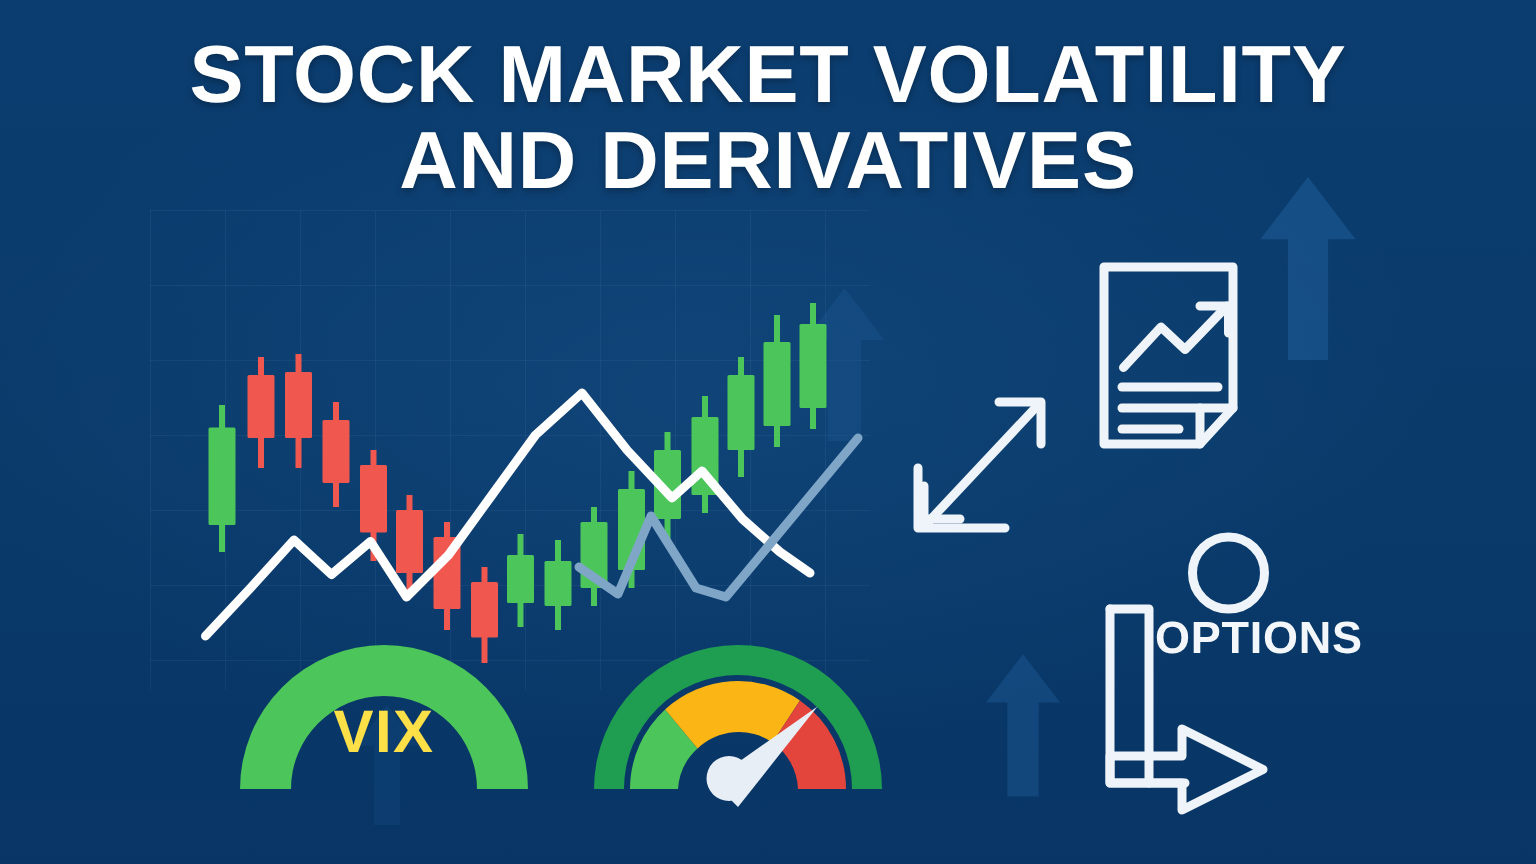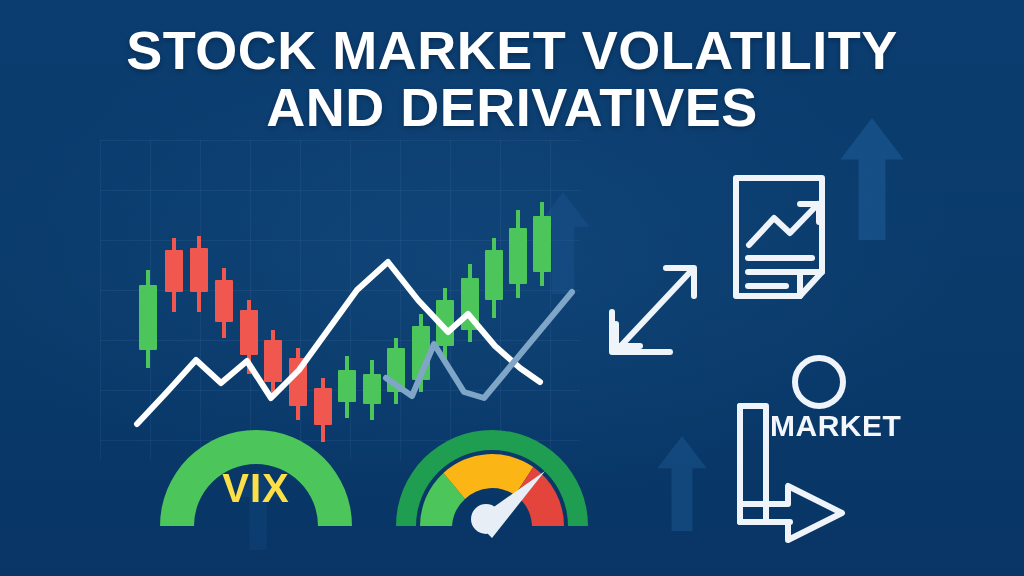--- a/index.html
+++ b/index.html
@@ -252,21 +252,21 @@
                A 40,40 0 0 0 515.0,495.0 Z" fill="#e3443c"></path>
 
       <g>
         <path d="M 488,534 L 481,516 L 545,471 L 492,538 Z" fill="#e8eef5"></path>
         <circle cx="486" cy="519" r="15" fill="#e8eef5"></circle>
       </g>
     </g>
   </svg>
 
   <div class="vix-label">VIX</div>
-  <div class="options-label">MARKET</div>
+  <div class="options-label">OPTIONS</div>
 
   <svg id="icons-svg" width="1024" height="576" viewBox="0 0 1024 576">
 
     <g fill="none" stroke="#eef4fa" stroke-width="6" stroke-linecap="round" stroke-linejoin="round">
       <path d="M736,178 L822,178 L822,272 L800,296 L736,296 Z"></path>
       <path d="M822,272 L800,272 L800,296"></path>
       <polyline points="749,245 774,218 790,233 818,204"></polyline>
       <polyline points="800,204 819,204 819,222" stroke-width="6"></polyline>
       <line x1="748" y1="258" x2="812" y2="258"></line>
       <line x1="748" y1="272" x2="800" y2="272"></line>

